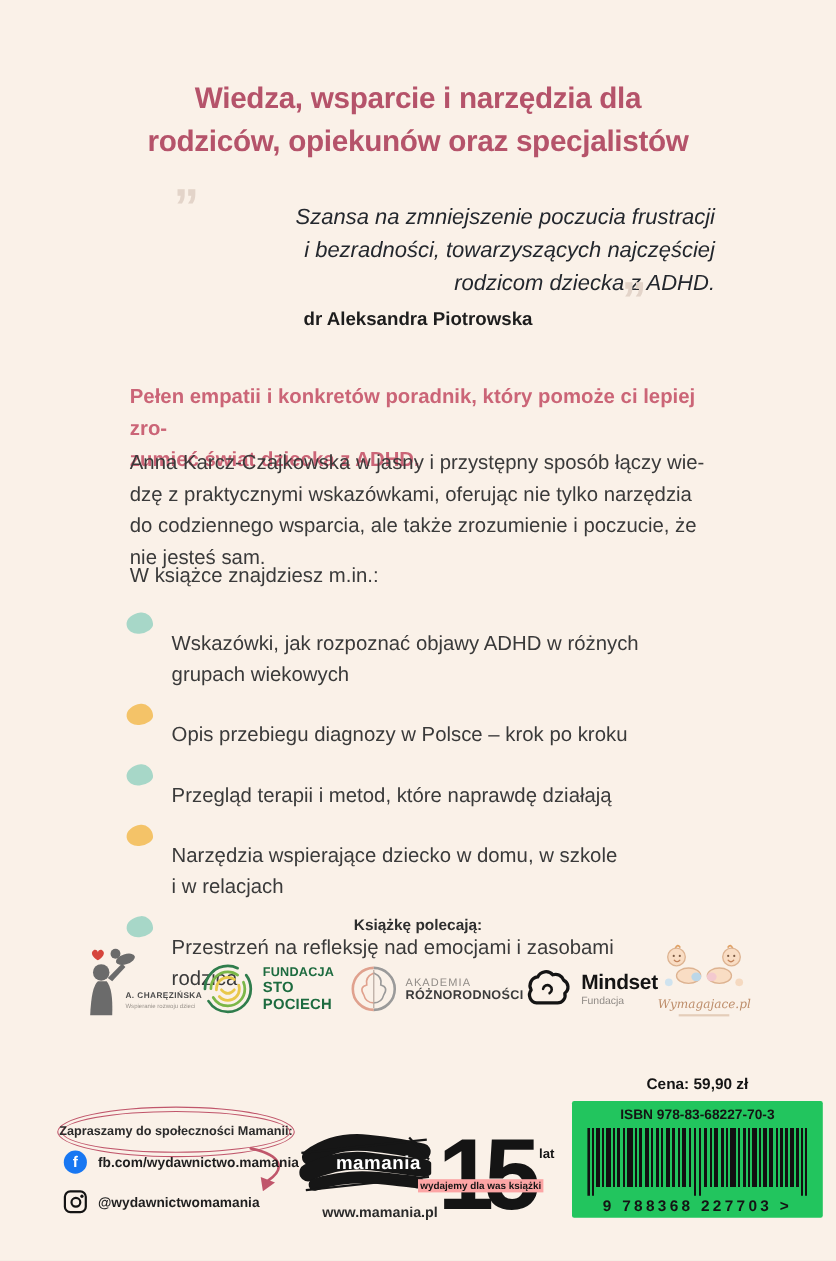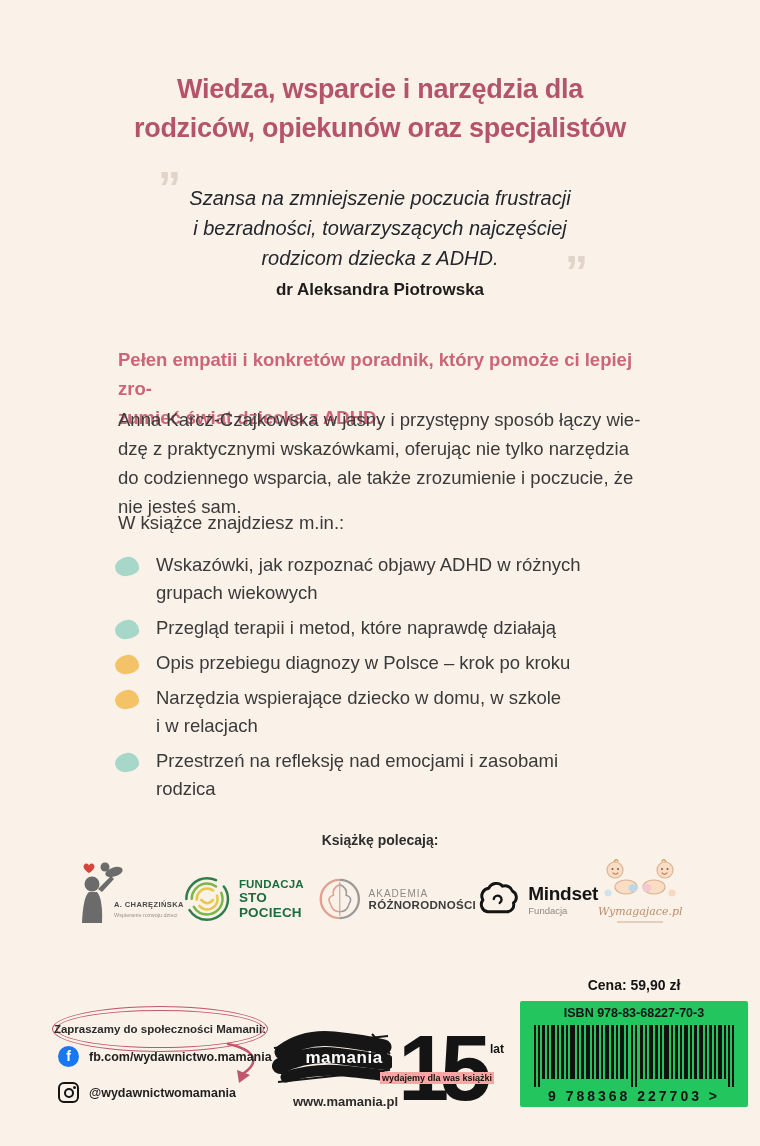--- a/index.html
+++ b/index.html
@@ -18,21 +18,21 @@
   .title{
     position:absolute;top:70px;left:0;right:0;
     text-align:center;
     color:#b5536a;
     font-size:27px;line-height:39px;font-weight:700;
     letter-spacing:-0.3px;
   }
   
   .quote{
     position:absolute;top:183px;left:110px;right:110px;
-    text-align:center;
+    text-align:right;
     font-style:italic;font-weight:500;
     font-size:20px;line-height:30px;
     color:#23272d;
   }
   .qmark{
     position:absolute;
     font-size:46px;font-weight:700;
     color:#e3d4c9;line-height:20px;
     font-style:normal;
   }
@@ -51,21 +51,21 @@
   
   .bullets{position:absolute;top:551px;left:115px;width:535px;display:flex;flex-direction:column;gap:7px;}
   .bullet-item{display:flex;align-items:flex-start;}
   .blob{
     flex:0 0 auto;width:24px;height:19px;margin:6px 17px 0 0;
     border-radius:58% 42% 55% 45% / 52% 60% 40% 48%;
     transform:rotate(-6deg);
   }
   .blob.teal{background:#a7d7c8;}
   .blob.yellow{background:#f4c368;}
-  .bullet-text{font-size:18.5px;line-height:28px;color:#3a3a3a;}
+  .bullet-text{font-size:18.5px;line-height:28px;color:#3a3a3a;margin-top:20px;}
   
   .endorse-heading{
     position:absolute;top:832px;left:0;right:0;
     text-align:center;font-weight:700;font-size:14px;color:#2e2e2e;
   }
   .logos{
     position:absolute;top:856px;left:78px;width:604px;height:86px;
     display:flex;align-items:center;justify-content:space-between;
   }
   .logo{position:relative;}
@@ -172,29 +172,29 @@
 
   <div class="bullets">
     <div class="bullet-item">
       <span class="blob teal"></span>
       <div class="bullet-text">
         <div>Wskazówki, jak rozpoznać objawy ADHD w różnych</div>
         <div>grupach wiekowych</div>
       </div>
     </div>
     <div class="bullet-item">
+      <span class="blob yellow"></span>
+      <div class="bullet-text">
+        <div>Opis przebiegu diagnozy w Polsce – krok po kroku</div>
+      </div>
+    </div>
+    <div class="bullet-item">
       <span class="blob teal"></span>
       <div class="bullet-text">
         <div>Przegląd terapii i metod, które naprawdę działają</div>
-      </div>
-    </div>
-    <div class="bullet-item">
-      <span class="blob yellow"></span>
-      <div class="bullet-text">
-        <div>Opis przebiegu diagnozy w Polsce – krok po kroku</div>
       </div>
     </div>
     <div class="bullet-item">
       <span class="blob yellow"></span>
       <div class="bullet-text">
         <div>Narzędzia wspierające dziecko w domu, w szkole</div>
         <div>i w relacjach</div>
       </div>
     </div>
     <div class="bullet-item">

